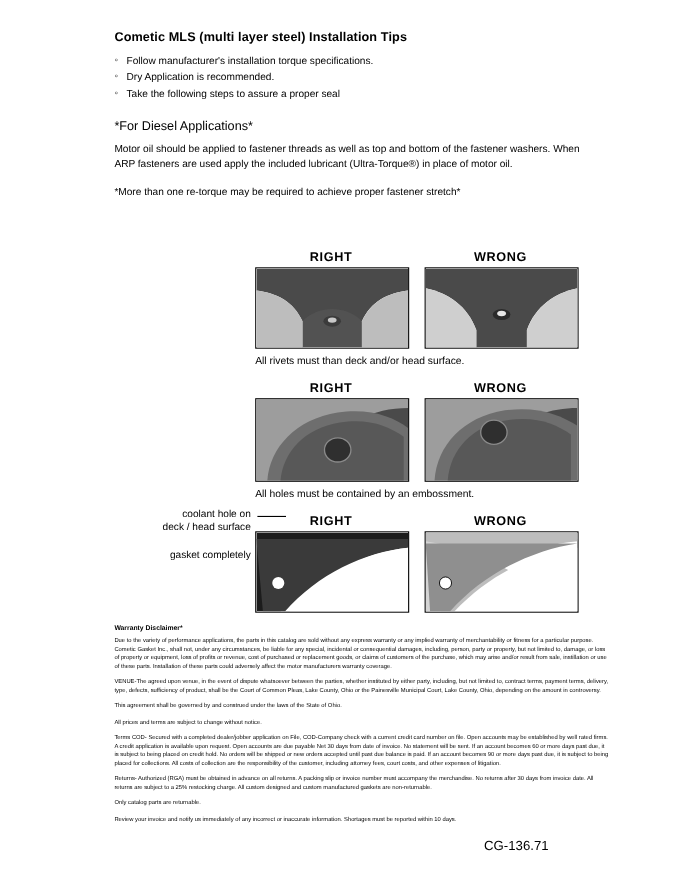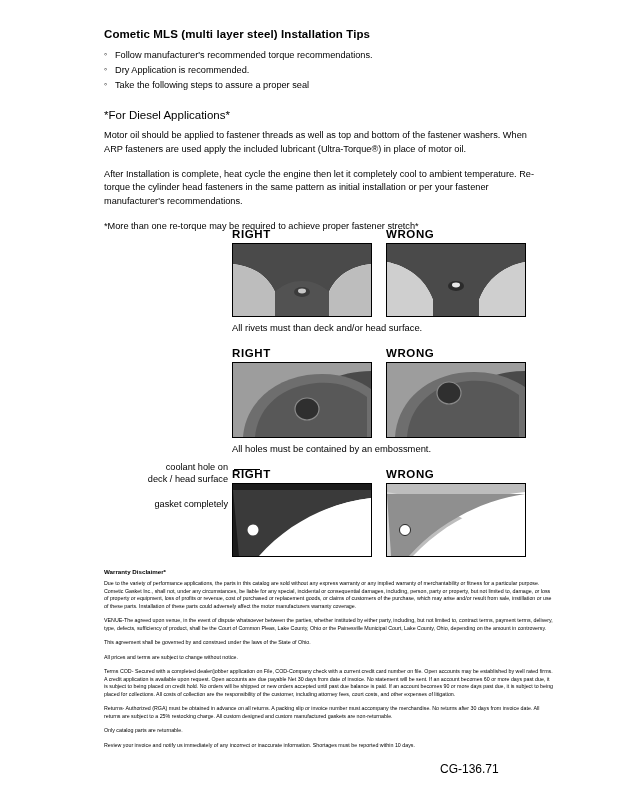--- a/index.html
+++ b/index.html
@@ -97,21 +97,21 @@
     position: relative;
     display: flex;
     gap: 16px;
     justify-content: flex-start;
     margin-left: 128px;
   }
   .fig-col {
     width: 138px;
   }
   .fig-label {
-    text-align: left;
+    text-align: center;
     font-size: 11.5px;
     font-weight: bold;
     letter-spacing: 0.6px;
     margin-bottom: 3px;
   }
   .fig-box {
     width: 138px;
     height: 72px;
     border: 1px solid #000;
     overflow: hidden;
@@ -174,28 +174,27 @@
 </style>
 </head>
 <body>
 
 <div class="page">
 
   <div class="content">
     <h1 class="title">Cometic MLS (multi layer steel) Installation Tips</h1>
 
     <ul class="bullets">
-      <li>Follow manufacturer's recommended torque recommendations.</li>
+      <li>Follow manufacturer's installation torque specifications.</li>
       <li>Dry Application is recommended.</li>
       <li>Take the following steps to assure a proper seal</li>
     </ul>
 
     <h2 class="subtitle">*For Diesel Applications*</h2>
     <p class="para">Motor oil should be applied to fastener threads as well as top and bottom of the fastener washers. When ARP fasteners are used apply the included lubricant (Ultra-Torque®) in place of motor oil.</p>
-    <p class="para">After Installation is complete, heat cycle the engine then let it completely cool to ambient temperature. Re-torque the cylinder head fasteners in the same pattern as initial installation or per your fastener manufacturer's recommendations.</p>
     <p class="para last">*More than one re-torque may be required to achieve proper fastener stretch*</p>
   </div>
 
   <div class="figures">
 
     <div class="fig-row">
       <div class="fig-col">
         <div class="fig-label">RIGHT</div>
         <div class="fig-box">
           <svg width="138" height="72" viewBox="0 0 138 72">

